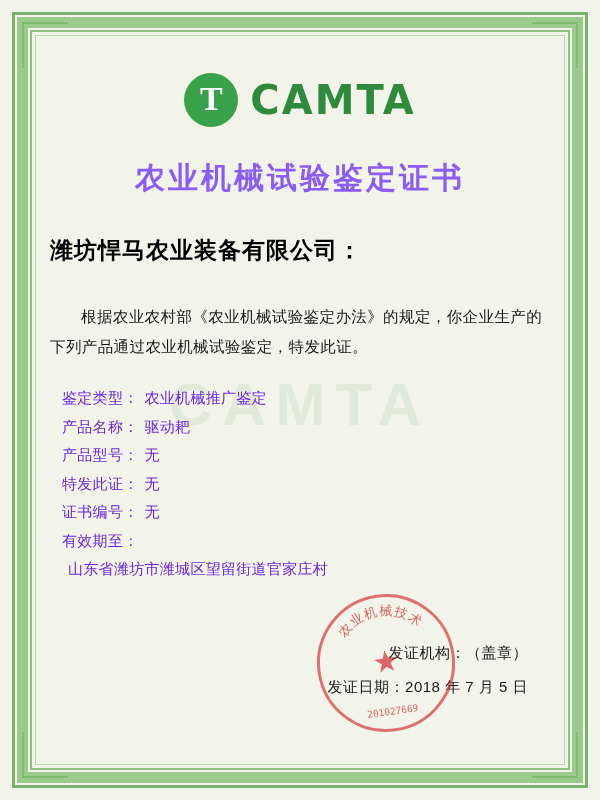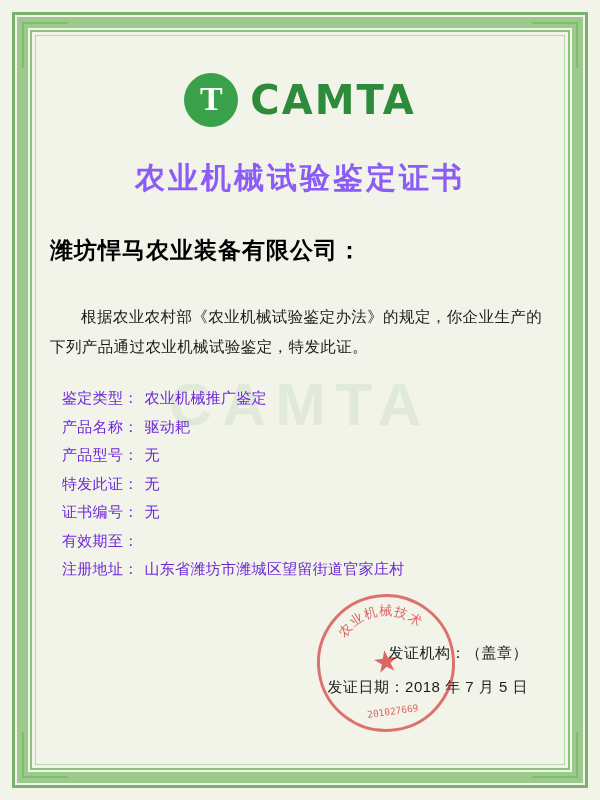--- a/index.html
+++ b/index.html
@@ -283,21 +283,20 @@
       <div class="field-row">
         <span class="field-label">证书编号：</span>
         <span class="field-value">无</span>
       </div>
 
       <div class="field-row">
         <span class="field-label">有效期至：</span>
       </div>
 
       <div class="field-row">
-        <span class="field-label">注册地址：</span>
         <span class="field-value">山东省潍坊市潍城区望留街道官家庄村</span>
       </div>
 
     </div>
 
     <div class="issuer">
 
       <div class="seal">
         <div class="seal-ring-text">
           <svg viewBox="0 0 132 132" aria-hidden="true">

